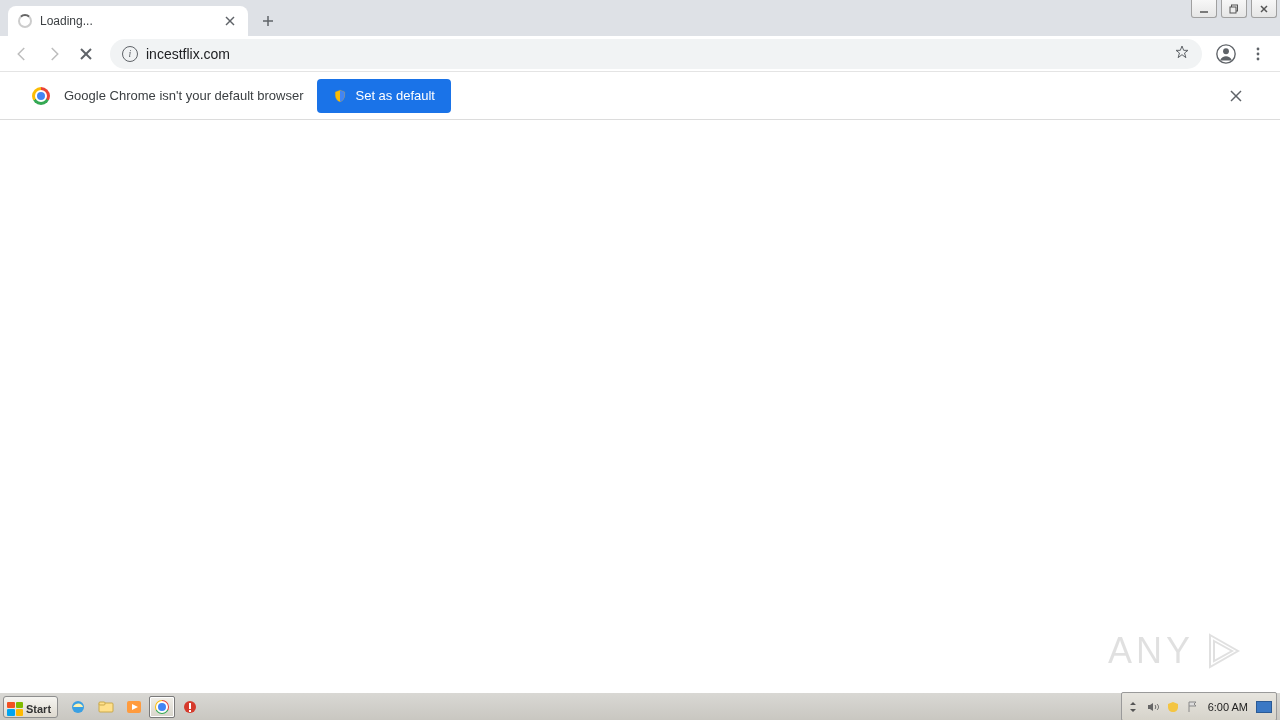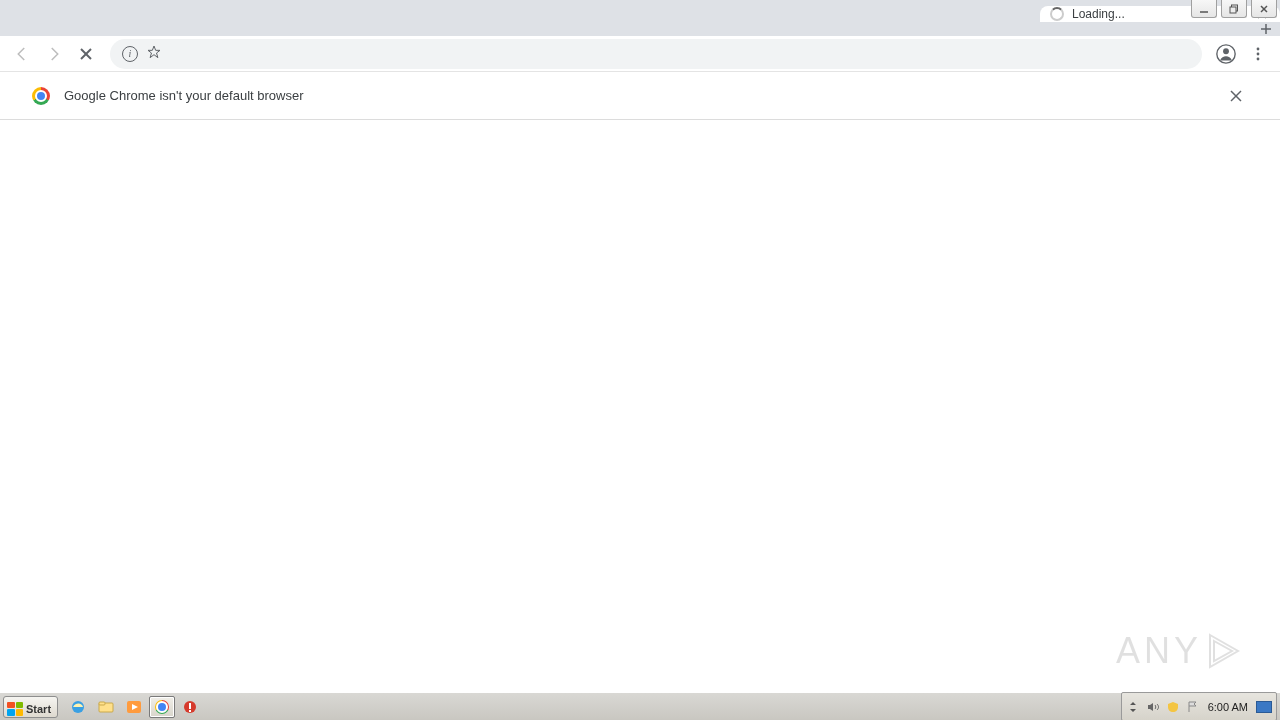--- a/index.html
+++ b/index.html
@@ -3,21 +3,21 @@
 <meta charset="utf-8">
 <style>
   * { box-sizing: border-box; margin: 0; padding: 0; font-family: "Segoe UI", Arial, sans-serif; }
   body { width: 1280px; height: 720px; overflow: hidden; background: #fff; position: relative; }
 
   
   .win-caption { position: absolute; top: 0; right: 3px; display: flex; gap: 4px; z-index: 10; }
   .cap-btn { width: 26px; height: 18px; border: 1px solid #a0a0a0; border-top: none; border-radius: 0 0 3px 3px; background: linear-gradient(#f7f7f7,#e6e6e6); display: flex; align-items: center; justify-content: center; font-size: 11px; color: #555; }
 
   
-  .tab-strip { height: 36px; background: #dee1e6; display: flex; align-items: flex-end; padding-left: 8px; padding-top: 6px; flex-direction: column; }
+  .tab-strip { height: 36px; background: #dee1e6; display: flex; align-items: flex-end; padding-left: 8px; padding-top: 6px; }
   .tab { width: 240px; height: 30px; background: #fff; border-radius: 8px 8px 0 0; display: flex; align-items: center; padding: 0 10px; gap: 8px; font-size: 12px; color: #3c4043; position: relative; }
   .tab .spinner { width: 14px; height: 14px; border: 2px solid #ccc; border-top-color: #666; border-radius: 50%; }
   .tab .title { flex: 1; white-space: nowrap; overflow: hidden; text-overflow: ellipsis; }
   .tab .close { width: 16px; height: 16px; display: flex; align-items: center; justify-content: center; color: #5f6368; font-size: 13px; border-radius: 50%; }
   .newtab { width: 28px; height: 28px; display: flex; align-items: center; justify-content: center; color: #5f6368; font-size: 18px; margin-left: 6px; margin-bottom: 1px; border-radius: 50%; }
 
   
   .toolbar { height: 36px; background: #fff; display: flex; align-items: center; padding: 0 8px; gap: 4px; border-bottom: 1px solid #e4e4e4; }
   .icon-btn { width: 28px; height: 28px; display: flex; align-items: center; justify-content: center; color: #5f6368; border-radius: 50%; }
   .icon-btn.disabled { color: #bdbdbd; }
@@ -33,21 +33,21 @@
   .infobar-text { font-size: 13px; color: #3c4043; }
   .set-default { background: #1a73e8; color: #fff; border: none; height: 34px; padding: 0 16px; border-radius: 4px; font-size: 13px; display: flex; align-items: center; gap: 8px; }
   .shield { width: 14px; height: 14px; }
   .infobar .spacer { flex: 1; }
   .infobar .dismiss { width: 24px; height: 24px; display:flex; align-items:center; justify-content:center; color:#5f6368; font-size:16px; }
 
   
   .content { position: absolute; top: 120px; left: 0; right: 0; bottom: 28px; background: #fff; }
 
   
-  .watermark { position: absolute; right: 38px; bottom: 48px; display: flex; align-items: center; gap: 0; color: rgba(0,0,0,0.12); font-size: 36px; font-weight: 300; letter-spacing: 4px; font-family: Arial, sans-serif; }
+  .watermark { position: absolute; right: 38px; bottom: 48px; display: flex; align-items: center; gap: 8px; color: rgba(0,0,0,0.12); font-size: 36px; font-weight: 300; letter-spacing: 4px; font-family: Arial, sans-serif; }
   .watermark .play { width: 40px; height: 40px; }
   .watermark .play svg { stroke: rgba(0,0,0,0.12); fill: none; stroke-width: 2; }
 
   
   .taskbar { position: absolute; left: 0; right: 0; bottom: 0; height: 28px; background: linear-gradient(#d9d8d4,#c9c7c1); border-top: 1px solid #fff; display: flex; align-items: center; }
   .start { height: 22px; margin: 0 3px; padding: 4px 6px 0 3px; border: 1px solid #8e8e8e; border-radius: 3px; background: linear-gradient(#f6f5f1,#ded9cf); display:flex; align-items:center; gap:3px; font-size:11px; font-weight:bold; color:#333; }
   .start .winlogo { width:16px; height:14px; display:grid; grid-template-columns:1fr 1fr; grid-template-rows:1fr 1fr; gap:1px; }
   .start .winlogo span:nth-child(1){background:#f25022;border-radius:1px;}
   .start .winlogo span:nth-child(2){background:#7fba00;border-radius:1px;}
   .start .winlogo span:nth-child(3){background:#00a4ef;border-radius:1px;}
@@ -114,20 +114,21 @@
       </svg>
   </div>
   <div class="icon-btn">
     <svg width="14" height="14" viewBox="0 0 14 14">
         <line x1="2" y1="2" x2="12" y2="12" stroke="#5f6368" stroke-width="2"></line>
         <line x1="12" y1="2" x2="2" y2="12" stroke="#5f6368" stroke-width="2"></line>
       </svg>
   </div>
   <div class="omnibox">
     <div class="info">i</div>
+    <span class="url">incestflix.com</span>
     <div class="star">
       <svg width="16" height="16" viewBox="0 0 24 24">
           <path d="M12 3l2.5 6.5H21l-5.2 4 2 7L12 16l-5.8 4.5 2-7L3 9.5h6.5z" fill="none" stroke="#5f6368" stroke-width="1.5"></path>
         </svg>
     </div>
   </div>
   <div class="icon-btn">
     <svg width="22" height="22" viewBox="0 0 24 24">
         <circle cx="12" cy="12" r="10" fill="none" stroke="#5f6368" stroke-width="1.5"></circle>
         <circle cx="12" cy="9" r="3.2" fill="#5f6368"></circle>
@@ -139,20 +140,27 @@
         <circle cx="8" cy="3" r="1.4" fill="#5f6368"></circle>
         <circle cx="8" cy="8" r="1.4" fill="#5f6368"></circle>
         <circle cx="8" cy="13" r="1.4" fill="#5f6368"></circle>
       </svg>
   </div>
 </div>
 
 <div class="infobar">
   <div class="chrome-logo"></div>
   <span class="infobar-text">Google Chrome isn't your default browser</span>
+  <button class="set-default">
+    <svg class="shield" viewBox="0 0 24 24">
+        <path d="M12 2l8 3v6c0 5-3.5 9.5-8 11-4.5-1.5-8-6-8-11V5l8-3z" fill="#fbbc05" stroke="#f0a500" stroke-width="0.5"></path>
+        <path d="M12 2l8 3v6c0 5-3.5 9.5-8 11V2z" fill="#4285f4"></path>
+      </svg>
+    <span>Set as default</span>
+  </button>
   <div class="spacer"></div>
   <div class="dismiss">
     <svg width="12" height="12" viewBox="0 0 12 12">
         <line x1="1" y1="1" x2="11" y2="11" stroke="#5f6368" stroke-width="1.5"></line>
         <line x1="11" y1="1" x2="1" y2="11" stroke="#5f6368" stroke-width="1.5"></line>
       </svg>
   </div>
 </div>
 
 <div class="content"></div>

